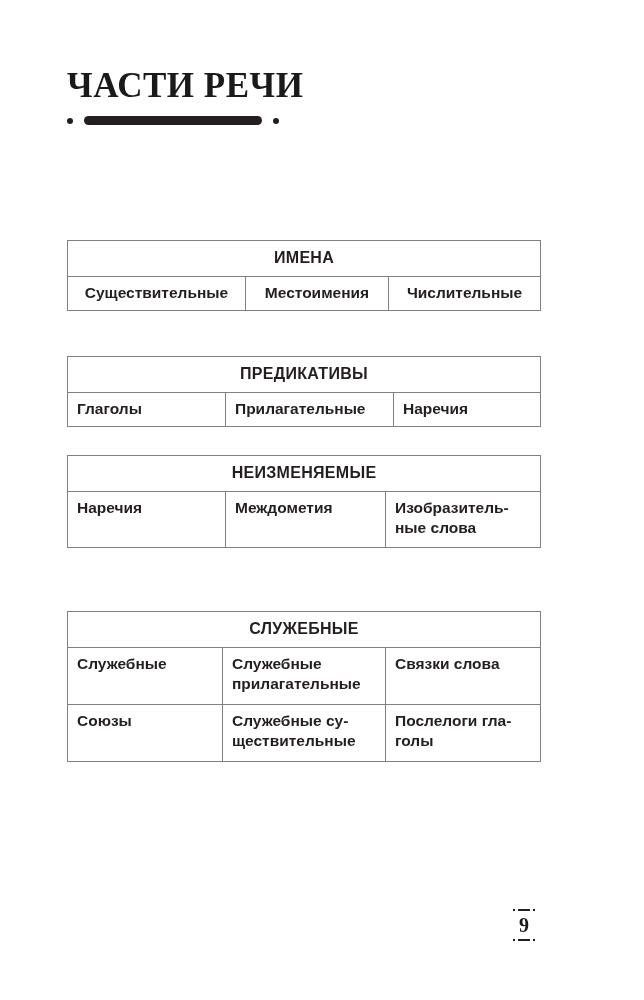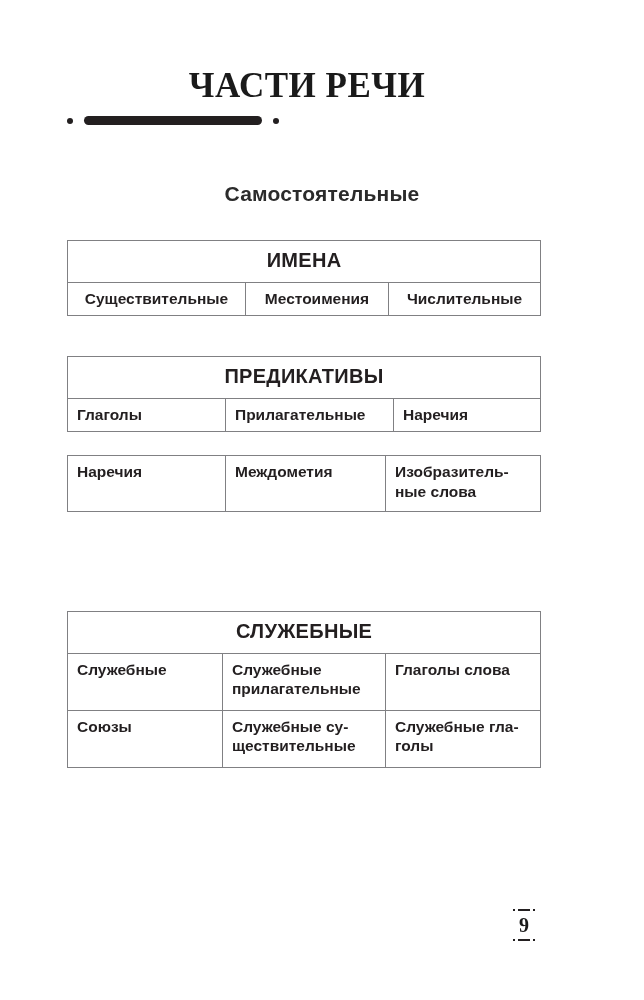--- a/index.html
+++ b/index.html
@@ -31,21 +31,20 @@
   }
   .page-title {
     font-family: "Liberation Serif", serif;
     font-weight: bold;
     font-size: 35px;
     letter-spacing: 0.5px;
     line-height: 1;
     color: #1a1a1a;
     margin: 0;
     white-space: nowrap;
-    text-align: center;
   }
   .title-rule {
     position: relative;
     margin-top: 12px;
     height: 12px;
     width: 212px;
   }
   .title-rule .dot {
     position: absolute;
     top: 3px;
@@ -95,21 +94,21 @@
     font-size: 15.5px;
     line-height: 1.28;
     color: #231f20;
     vertical-align: top;
     font-weight: bold;
     text-align: left;
   }
   .pos-table .tbl-header {
     text-align: center;
     font-weight: bold;
-    font-size: 20px;
+    font-size: 16px;
     letter-spacing: 0.3px;
     padding-top: 7px;
     padding-bottom: 8px;
   }
 
   
   #table-imena       { top: 240px; }
   #table-predikativy { top: 356px; }
   #table-neizm       { top: 455px; }
   #table-sluzh       { top: 611px; }
@@ -190,21 +189,20 @@
 
   <div class="title-block">
     <h1 class="page-title">ЧАСТИ РЕЧИ</h1>
     <div class="title-rule">
       <span class="dot dot-left"></span>
       <span class="bar"></span>
       <span class="dot dot-right"></span>
     </div>
   </div>
 
-  <div class="section-heading">Самостоятельные</div>
 
   <table class="pos-table" id="table-imena">
     <colgroup>
         <col class="c1">
         <col class="c2">
         <col class="c3">
       </colgroup>
     <tbody>
       <tr>
         <td class="tbl-header" colspan="3">ИМЕНА</td>
@@ -235,20 +233,23 @@
     </tbody>
   </table>
 
   <table class="pos-table" id="table-neizm">
     <colgroup>
         <col class="c1">
         <col class="c2">
         <col class="c3">
       </colgroup>
     <tbody>
+      <tr>
+        <td class="tbl-header" colspan="3">НЕИЗМЕНЯЕМЫЕ</td>
+      </tr>
       <tr class="body-row">
         <td>Наречия</td>
         <td>Междометия</td>
         <td>Изобразитель-ные слова</td>
       </tr>
     </tbody>
   </table>
 
   <table class="pos-table" id="table-sluzh">
     <colgroup>
@@ -256,26 +257,26 @@
         <col class="c2">
         <col class="c3">
       </colgroup>
     <tbody>
       <tr>
         <td class="tbl-header" colspan="3">СЛУЖЕБНЫЕ</td>
       </tr>
       <tr class="body-row">
         <td>Служебные</td>
         <td>Служебные прилагательные</td>
-        <td>Глаголы слова</td>
+        <td>Связки слова</td>
       </tr>
       <tr class="body-row">
         <td>Союзы</td>
         <td>Служебные су-ществительные</td>
-        <td>Служебные гла-голы</td>
+        <td>Послелоги гла-голы</td>
       </tr>
     </tbody>
   </table>
 
   <div class="folio">
     <div class="folio-inner">
       <div class="folio-orn top">
         <span class="o-dot l"></span>
         <span class="o-bar"></span>
         <span class="o-dot r"></span>

